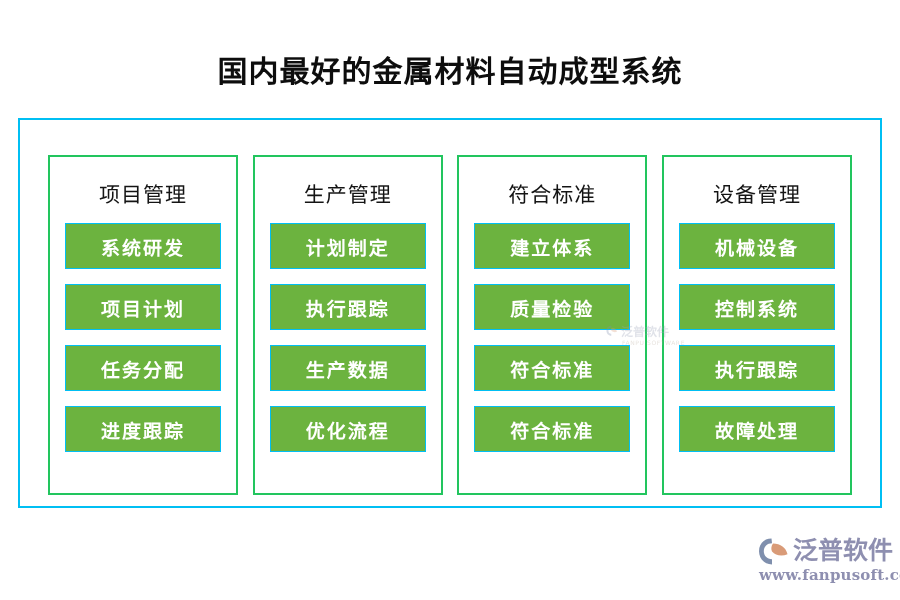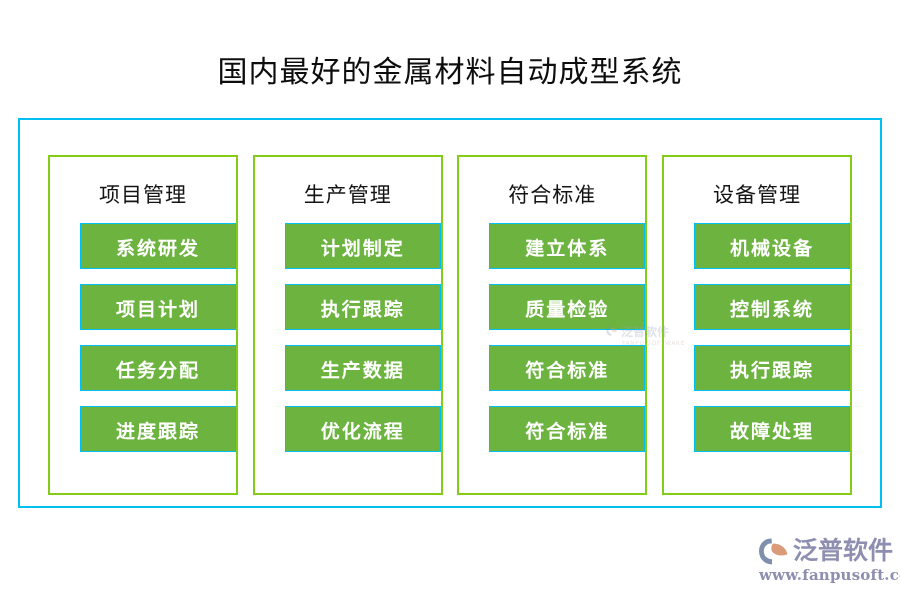--- a/index.html
+++ b/index.html
@@ -24,21 +24,21 @@
   }
 
   
   .title {
     position: absolute;
     left: 0;
     top: 52px;
     width: 900px;
     text-align: center;
     font-size: 30px;
-    font-weight: normal;
+    font-weight: bold;
     color: #0d0d0d;
     letter-spacing: 1px;
     line-height: 40px;
     font-family: "DejaVu Serif", "Liberation Serif", serif;
     white-space: nowrap;
   }
 
   
   .outer-frame {
     position: absolute;
@@ -60,21 +60,21 @@
     height: 340px;
     display: flex;
     flex-direction: row;
     justify-content: space-between;
     align-items: stretch;
   }
 
   .column {
     width: 190px;
     box-sizing: border-box;
-    border: 2px solid #84cc16;
+    border: 2px solid #22c55e;
     background: transparent;
     display: flex;
     flex-direction: column;
     align-items: center;
     padding-top: 24px;
   }
 
   .column-title {
     font-size: 21px;
     font-weight: normal;
@@ -83,21 +83,21 @@
     margin-bottom: 14px;
     letter-spacing: 1px;
     font-family: "DejaVu Serif", "Liberation Serif", serif;
     white-space: nowrap;
   }
 
   .item-list {
     width: 100%;
     display: flex;
     flex-direction: column;
-    align-items: flex-end;
+    align-items: center;
   }
 
   .item {
     width: 156px;
     height: 46px;
     box-sizing: border-box;
     background: #6cb33f;
     border: 1.5px solid #00bff3;
     color: #ffffff;
     font-size: 19px;

